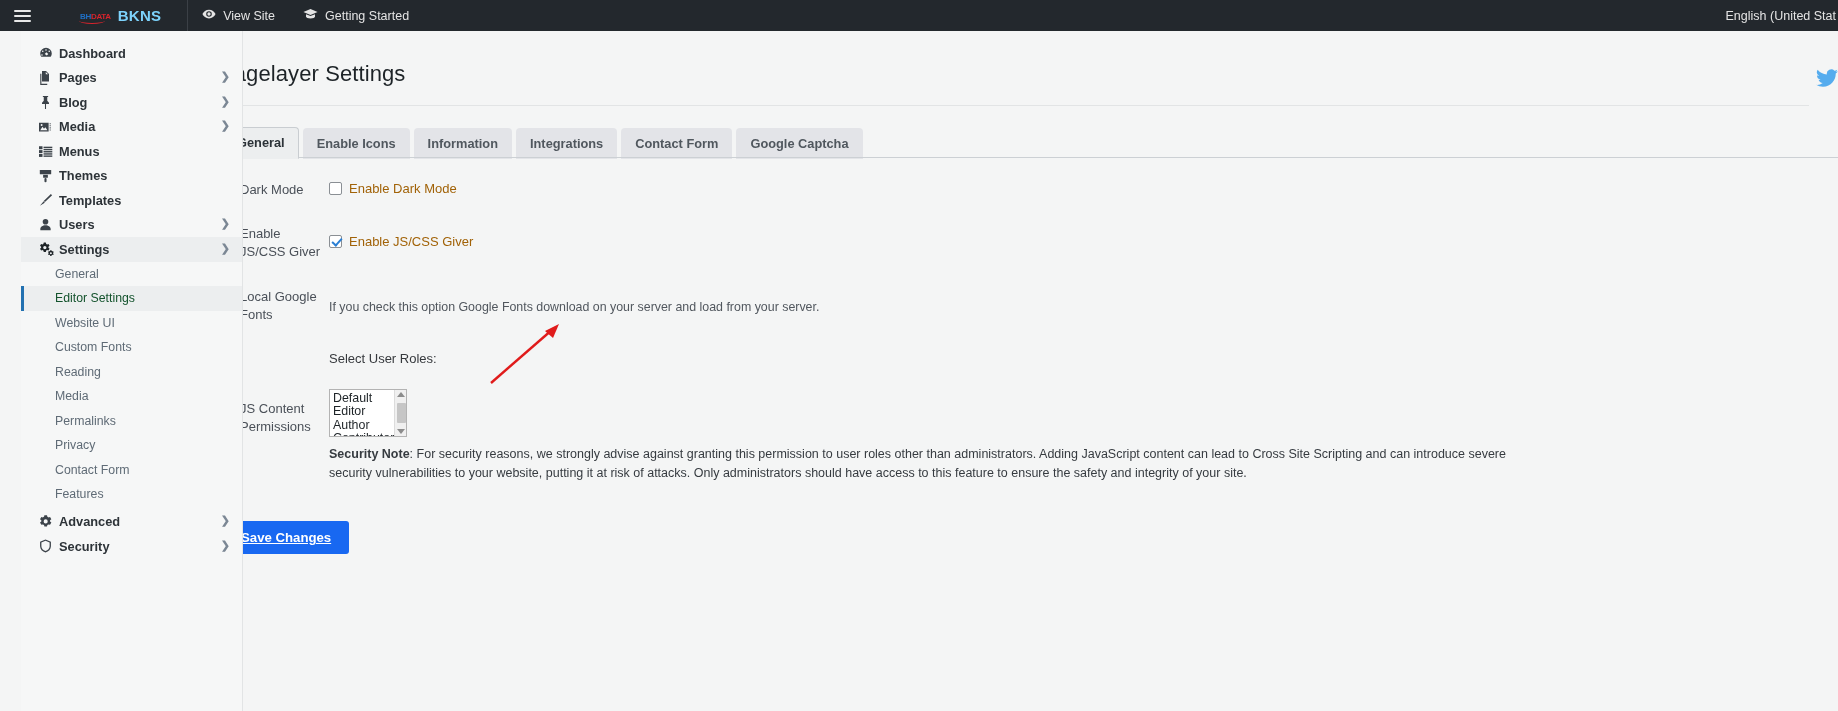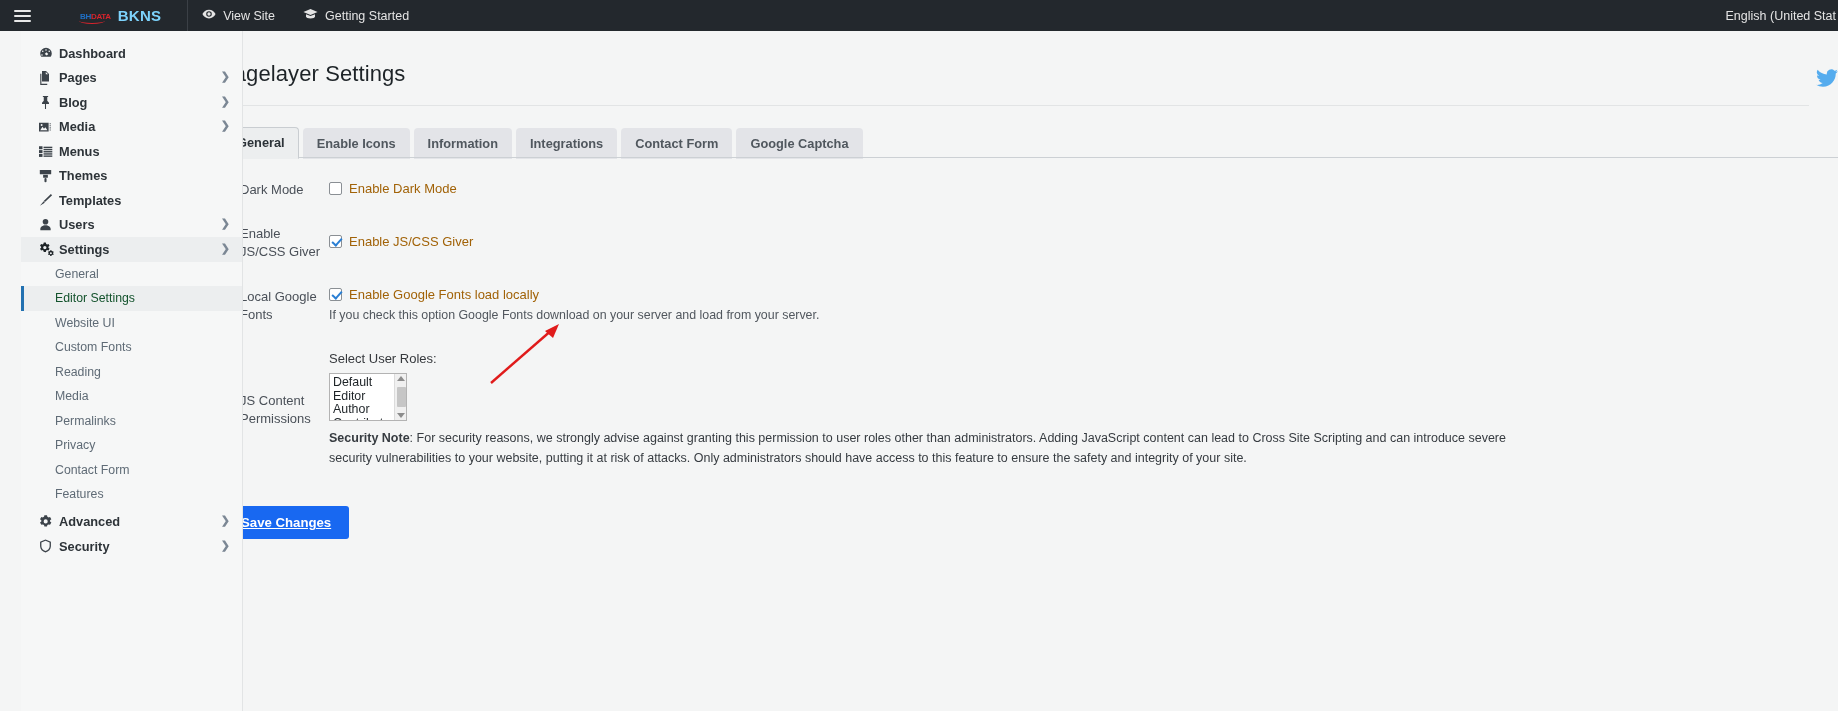--- a/index.html
+++ b/index.html
@@ -186,21 +186,21 @@
   .cbx-label { cursor: pointer; line-height: 1.25; }
   .field-help {
     font-size: 12.4px; color: #51575e;
     margin-top: 4px; line-height: 1.4;
   }
   .row-gap-a { height: 25px; }
   .row-gap-b { height: 26px; }
   .row-gap-c { height: 27px; }
 
   .roles-label {
-    font-size: 13px; color: #36393d; margin-bottom: 7px;
+    font-size: 13px; color: #36393d; margin-bottom: 23px;
   }
   .roles-select {
     width: 78px; height: 48px;
     border: 1px solid #b3b3b3; background: #fff;
     display: flex; overflow: hidden;
     font-size: 12.4px; color: #1d2327;
     cursor: pointer;
   }
   .roles-options { flex: 1; padding: 2px 0 0 3px; }
   .roles-option { line-height: 13.5px; white-space: nowrap; }
@@ -505,24 +505,20 @@
           <span class="cbx-label">Enable JS/CSS Giver</span>
         </div>
       </div>
     </div>
     <div class="row-gap-b"></div>
 
     
     <div class="form-row">
       <div class="form-label">Local Google Fonts</div>
       <div class="form-field">
-        <div class="cbx-line">
-          <span class="cbx checked"></span>
-          <span class="cbx-label">Enable Google Fonts load locally</span>
-        </div>
         <div class="field-help">If you check this option Google Fonts download on your server and load from your server.</div>
       </div>
     </div>
     <div class="row-gap-c"></div>
 
     
     <div class="form-row">
       <div class="form-label">JS Content Permissions</div>
       <div class="form-field">
         <div class="roles-label">Select User Roles:</div>

